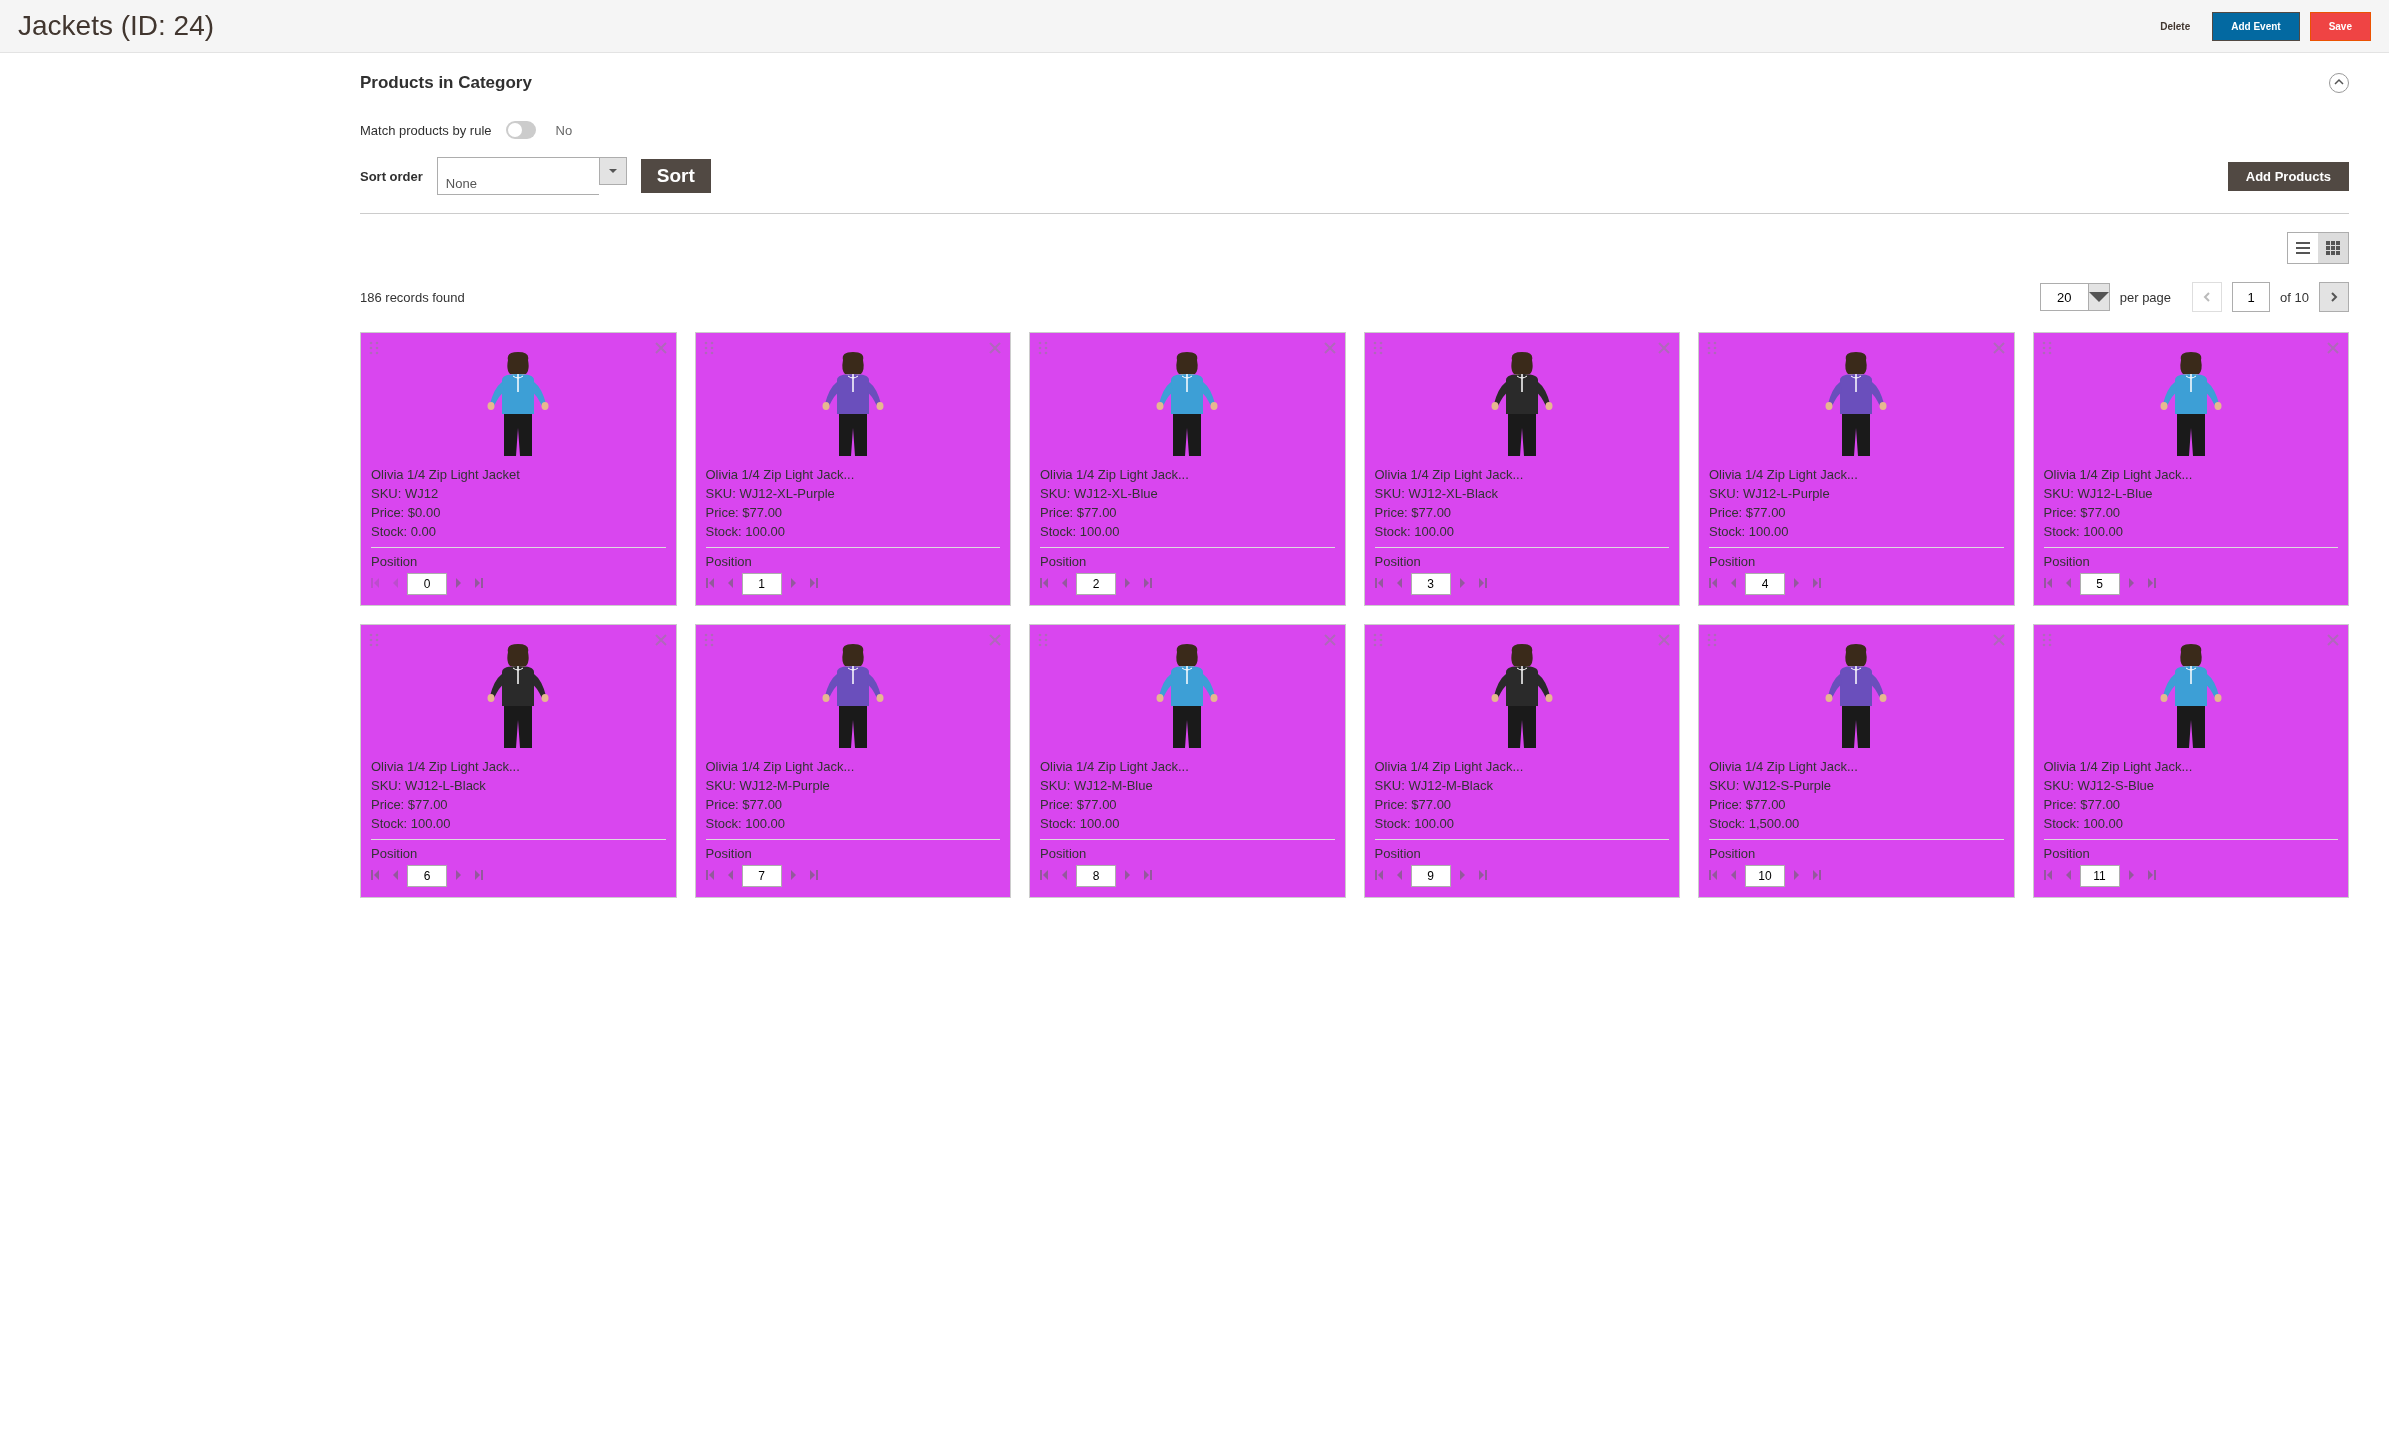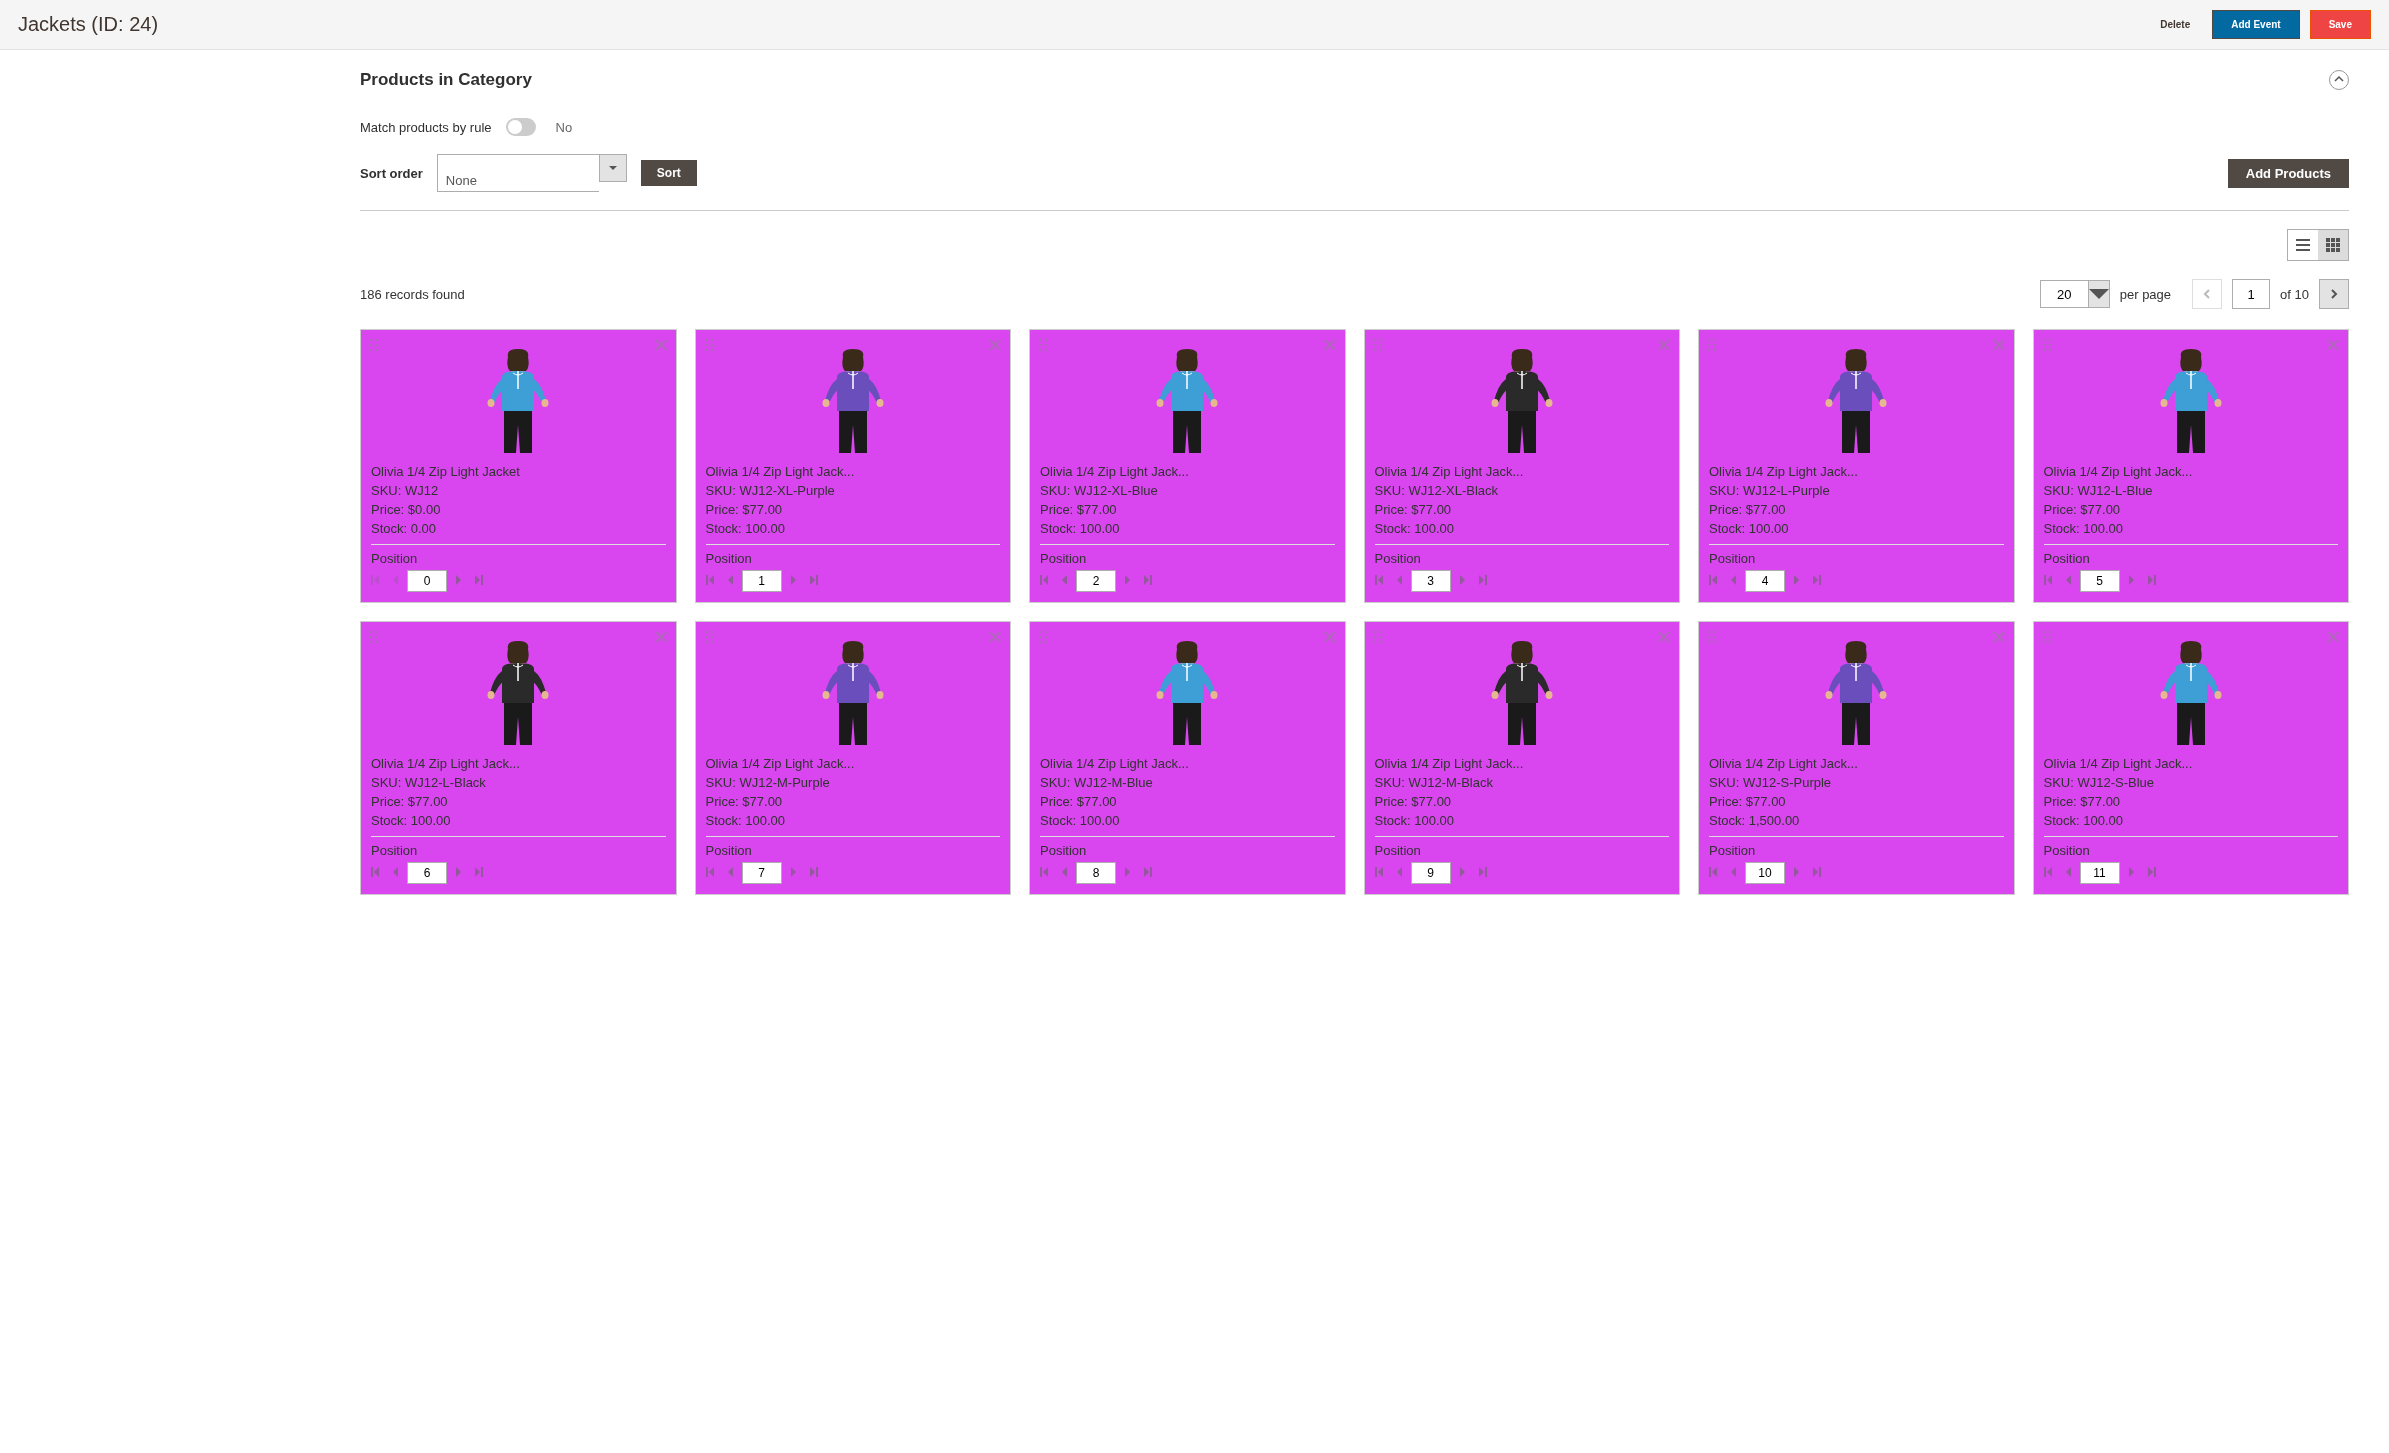--- a/index.html
+++ b/index.html
@@ -1,38 +1,38 @@
 <!DOCTYPE html>
 <html><head>
 <meta charset="utf-8">
 <style>
 * { box-sizing: border-box; margin: 0; padding: 0; }
 body { font-family: -apple-system, 'Helvetica Neue', Helvetica, Arial, sans-serif; font-size: 13px; color: #333; background: #fff; }
 .page-header { display: flex; align-items: center; justify-content: space-between; padding: 10px 18px; border-bottom: 1px solid #e3e3e3; background: #f5f5f5; }
-.page-title { font-size: 20px; font-weight: 400; color: #41362f; }
+.page-title { font-size: 28px; font-weight: 400; color: #41362f; }
 .header-actions { display: flex; gap: 10px; }
 .btn { padding: 8px 18px; font-size: 10px; border: 1px solid transparent; cursor: pointer; font-weight: 600; }
 .btn-secondary { background: #0369a1; color: #fff; border-color: #514943; }
 .btn-primary { background: #ef4444; color: #fff; border-color: #eb5202; }
 .btn-link { background: none; border: none; color: #41362f; font-weight: 600; padding: 8px 12px; }
 .content-wrapper { padding: 20px 40px 20px 360px; }
 .section-header { display: flex; align-items: flex-end; justify-content: space-between; margin-bottom: 28px; }
 .section-title { font-size: 17px; font-weight: 600; color: #303030; }
 .collapse-icon { width: 20px; height: 20px; border: 1px solid #999; border-radius: 50%; display: flex; align-items: center; justify-content: center; cursor: pointer; }
 .collapse-icon svg { width: 10px; height: 10px; }
 .controls-row { display: flex; align-items: center; gap: 14px; margin-bottom: 18px; }
 .control-label { font-size: 13px; color: #303030; white-space: nowrap; }
 .switch { position: relative; width: 30px; height: 18px; background: #ccc; border-radius: 18px; cursor: pointer; }
 .switch::after { content: ''; position: absolute; width: 14px; height: 14px; background: #fff; border-radius: 50%; top: 2px; left: 2px; transition: .2s; }
 .switch-value { font-size: 13px; color: #666; margin-left: 6px; }
 .sort-select-wrap { display: flex; }
 .sort-select { width: 162px; height: 28px; padding: 18px 8px; border: 1px solid #adadad; background: #fff; font-size: 13px; color: #555; border-right: none; }
 .sort-caret { width: 28px; height: 28px; background: #e3e3e3; border: 1px solid #adadad; display: flex; align-items: center; justify-content: center; cursor: pointer; }
 .sort-caret svg { width: 8px; height: 8px; }
-.btn-sort { background: #514943; color: #fff; padding: 6px 16px; font-size: 12px; border: none; cursor: pointer; font-weight: 600; }
+.btn-sort { background: #514943; color: #fff; padding: 6px 16px; font-size: 19px; border: none; cursor: pointer; font-weight: 600; }
 .row-spacer { flex: 1; }
 .btn-addprod { background: #514943; color: #fff; padding: 7px 18px; font-size: 13px; border: none; cursor: pointer; font-weight: 600; }
 .divider { border-top: 1px solid #ccc; margin: 14px 0 18px; }
 .view-toggle-row { display: flex; justify-content: flex-end; margin-bottom: 18px; }
 .view-toggle { display: flex; border: 1px solid #adadad; }
 .view-btn { width: 30px; height: 30px; display: flex; align-items: center; justify-content: center; background: #fff; cursor: pointer; }
 .view-btn.active { background: #dcdcdc; }
 .view-btn svg { width: 16px; height: 16px; fill: #555; }
 .pager-row { display: flex; align-items: center; gap: 21px; margin-bottom: 20px; }
 .records-found { font-size: 13px; color: #333; }

